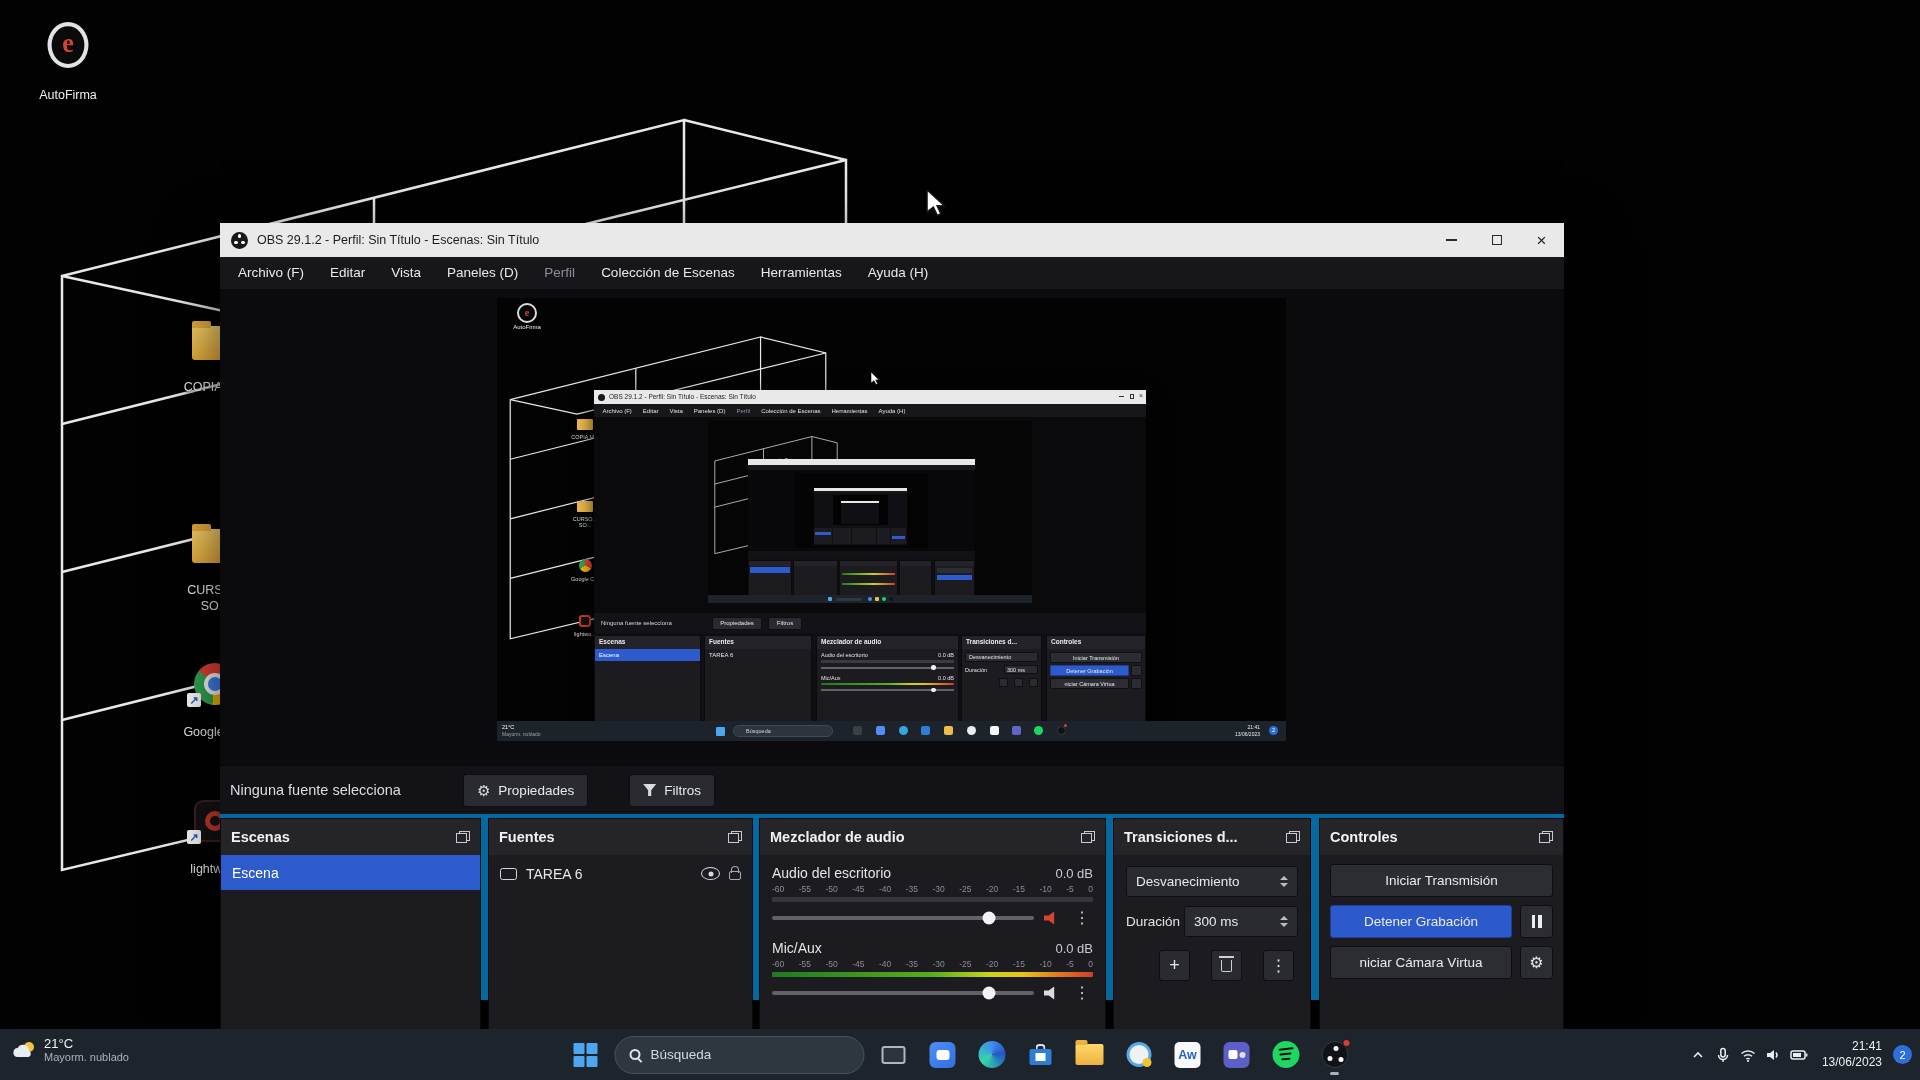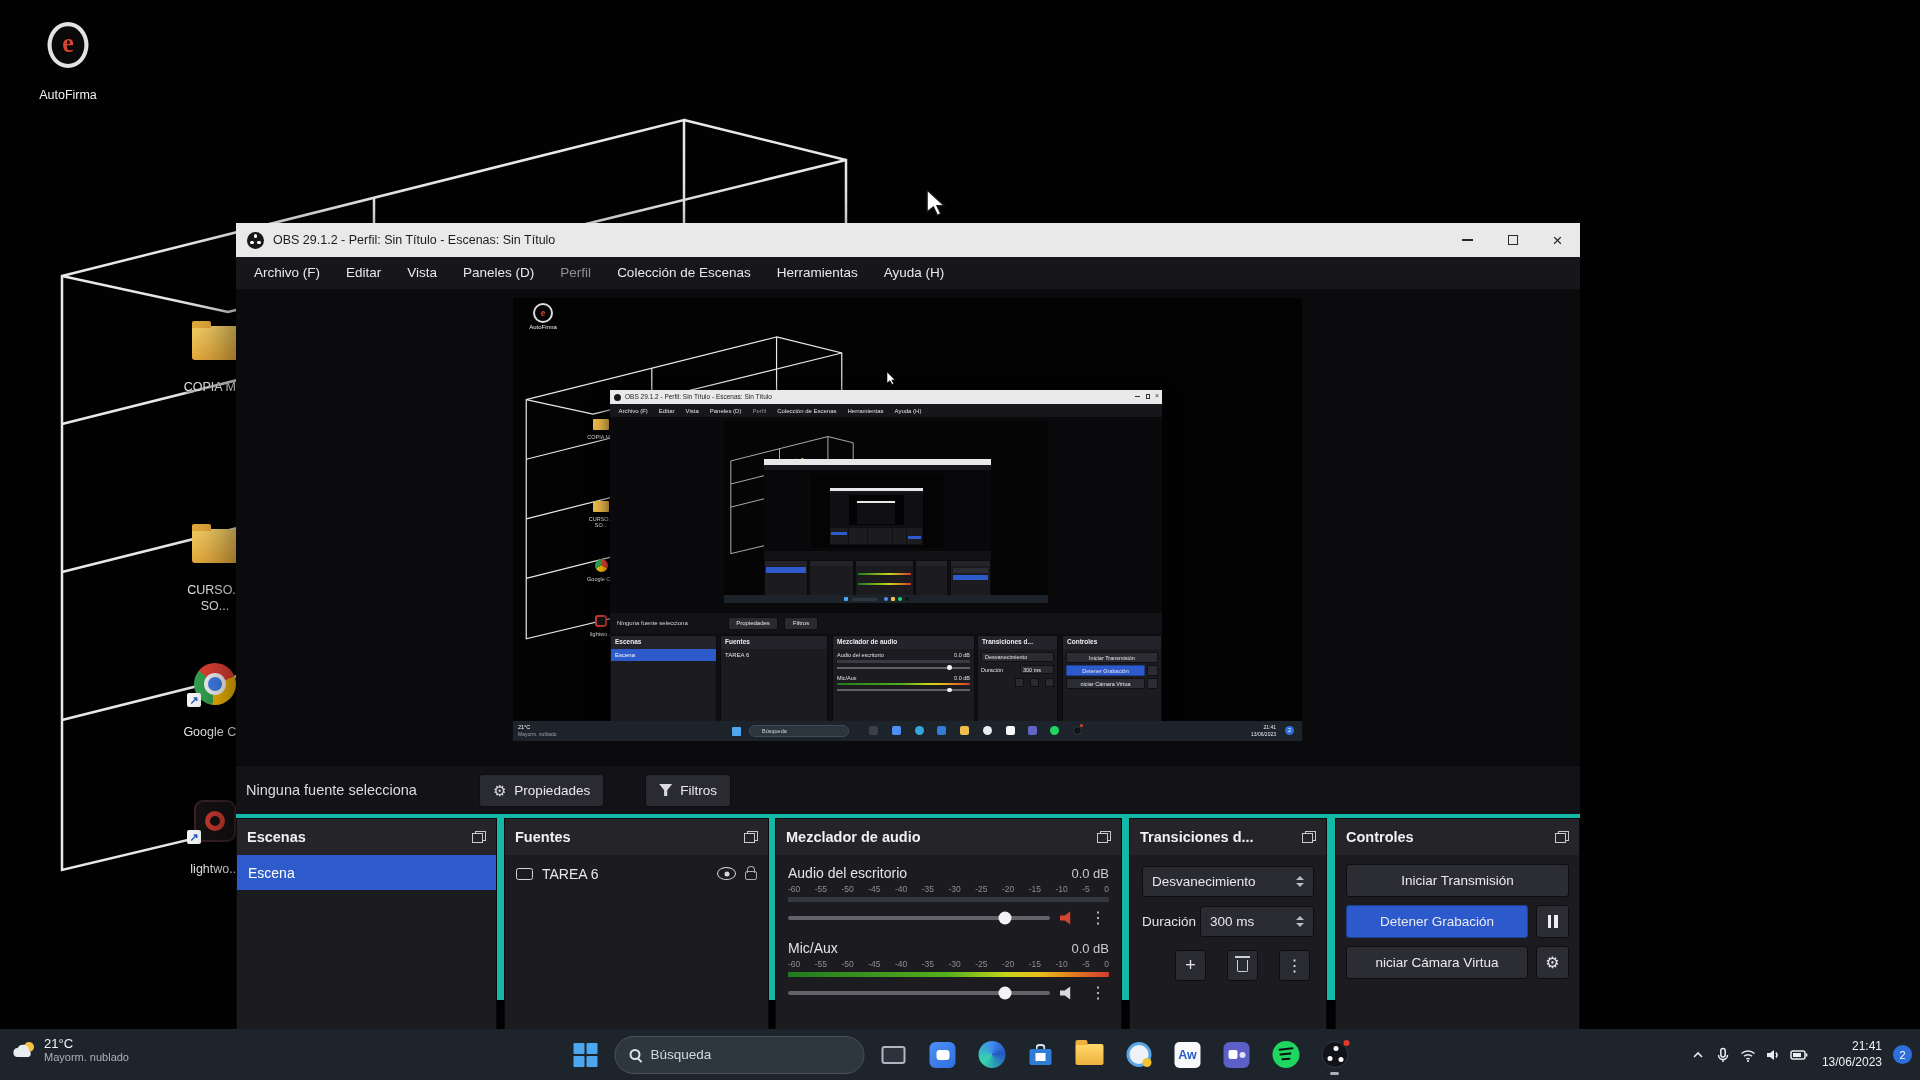--- a/index.html
+++ b/index.html
@@ -16,21 +16,21 @@
 .chrome{width:42px;height:42px;border-radius:50%;background:conic-gradient(from -50deg,#ea4335 0 33%,#fbbc05 0 66%,#34a853 0 100%);position:relative}
 .chrome:before{content:"";position:absolute;inset:10px;background:#fff;border-radius:50%}
 .chrome:after{content:"";position:absolute;inset:14px;background:#4285f4;border-radius:50%}
 .shortcut{position:absolute;left:-3px;bottom:-2px;width:14px;height:14px;background:#fff;border-radius:2px;color:#2563c9;font-size:11px;line-height:14px;font-weight:700;text-align:center;text-shadow:none}
 .aficon{width:56px;height:56px;border-radius:50%;border:5px solid #e3e3e3;background:#0a0a0a;display:flex;align-items:center;justify-content:center}
 .aficon span{color:#d6452f;font:700 32px "Liberation Serif",serif;margin-top:-4px}
 .lw{width:42px;height:42px;border-radius:9px;background:#161214;border:2px solid #3a2326;display:flex;align-items:center;justify-content:center;position:relative}
 .lw i{width:20px;height:20px;border-radius:50%;border:5px solid #cf3b30}
 
 
-.obs{position:absolute;left:236px;top:223px;width:1344px;height:777px;background:#14b8a6;box-shadow:0 22px 60px rgba(0,0,0,.7);z-index:10}
+.obs{position:absolute;left:220px;top:223px;width:1344px;height:777px;background:#0369a1;box-shadow:0 22px 60px rgba(0,0,0,.7);z-index:10}
 .tbar{height:34px;background:#e9e9e9;display:flex;align-items:center;padding-left:11px}
 .obslogo{width:17px;height:17px;border-radius:50%;background:#17181c;position:relative;flex:none}
 .obslogo i{position:absolute;width:3.5px;height:3.5px;border-radius:50%;background:#fff}
 .tbar .ttl{flex:1;margin-left:9px;font-size:12.5px;color:#1c1c1c;white-space:nowrap;overflow:hidden}
 .wb{width:45px;height:34px;display:flex;align-items:center;justify-content:center;color:#222;flex:none}
 .minbar{width:11px;height:1.5px;background:#2a2a2a}
 .maxsq{width:10px;height:10px;border:1.4px solid #2a2a2a}
 .wb.close{font-size:17px;line-height:1}
 .menubar{height:32px;background:#17171b;display:flex;align-items:center;padding-left:5px}
 .mi{padding:0 13px;line-height:32px;font-size:13.5px;color:#e9e9ed;white-space:nowrap}

